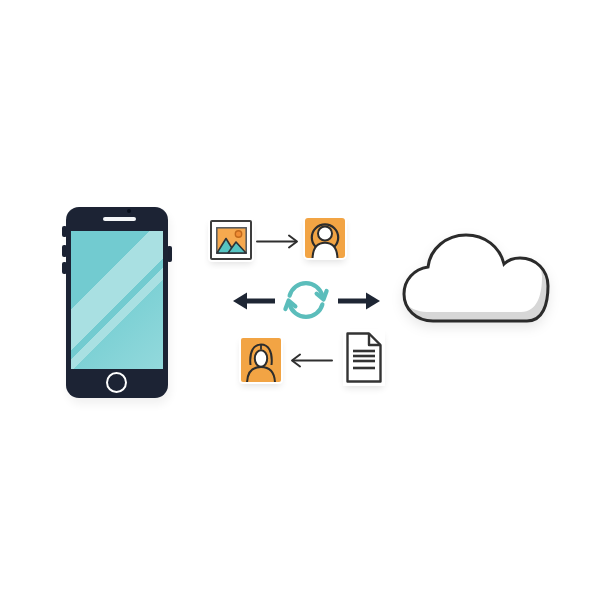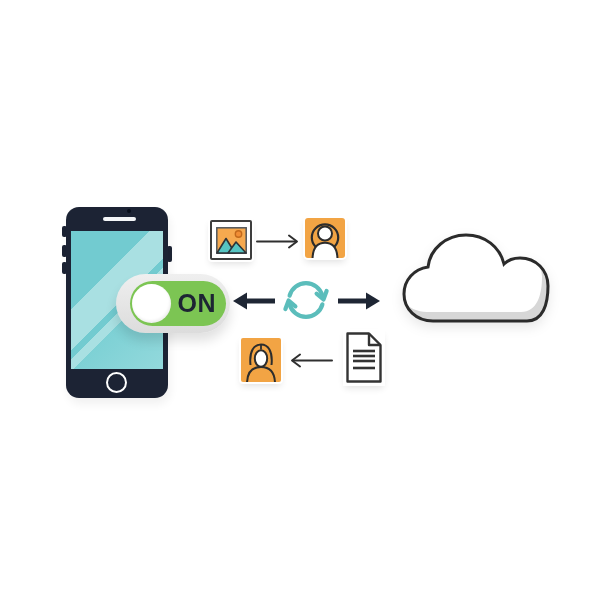--- a/index.html
+++ b/index.html
@@ -62,26 +62,20 @@
   <div class="abs nub nub-l1"></div>
   <div class="abs nub nub-l2"></div>
   <div class="abs nub nub-l3"></div>
   <div class="abs nub nub-r"></div>
   <div class="abs phone-body"></div>
   <div class="abs camera"></div>
   <div class="abs speaker"></div>
   <div class="abs screen"></div>
   <div class="abs home-btn"></div>
 
-  <div class="abs toggle">
-    <div class="toggle-green">
-      <div class="toggle-knob"></div>
-      <span class="toggle-label">ON</span>
-    </div>
-  </div>
 
   <div class="abs icon-photo sticker">
     <svg width="31" height="27" viewBox="0 0 31 27">
       <rect x="0.8" y="0.8" width="29.4" height="25.4" fill="#f6a94f" stroke="#51565c" stroke-width="1.5"></rect>
       <circle cx="22.5" cy="7" r="3.2" fill="#f08d35" stroke="#c2691c" stroke-width="1.4"></circle>
       <path d="M 1,26 L 10,11.5 L 19,26 Z" fill="#56c4c2" stroke="#2e3338" stroke-width="1.6" stroke-linejoin="round"></path>
       <path d="M 12,26 L 20,15 L 30,26 Z" fill="#56c4c2" stroke="#2e3338" stroke-width="1.6" stroke-linejoin="round"></path>
     </svg>
   </div>
 

